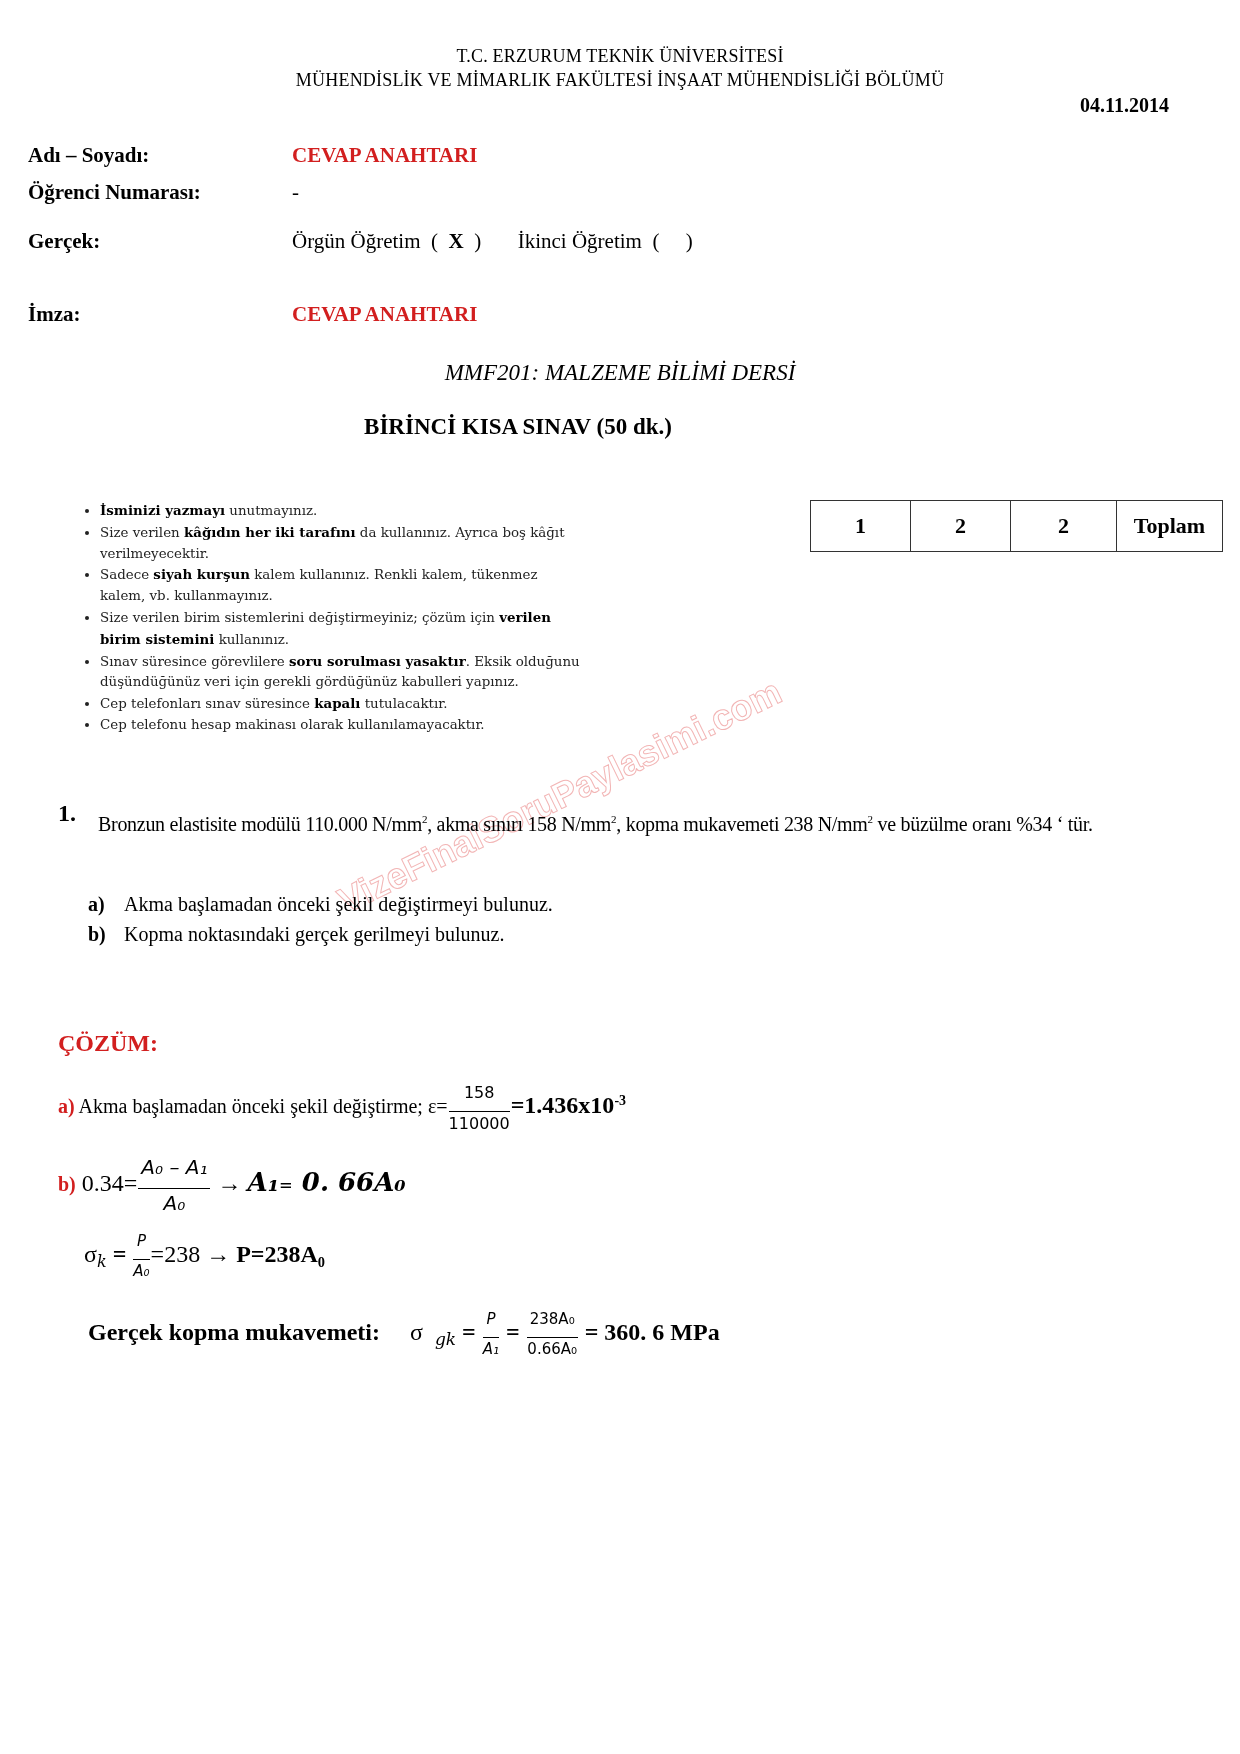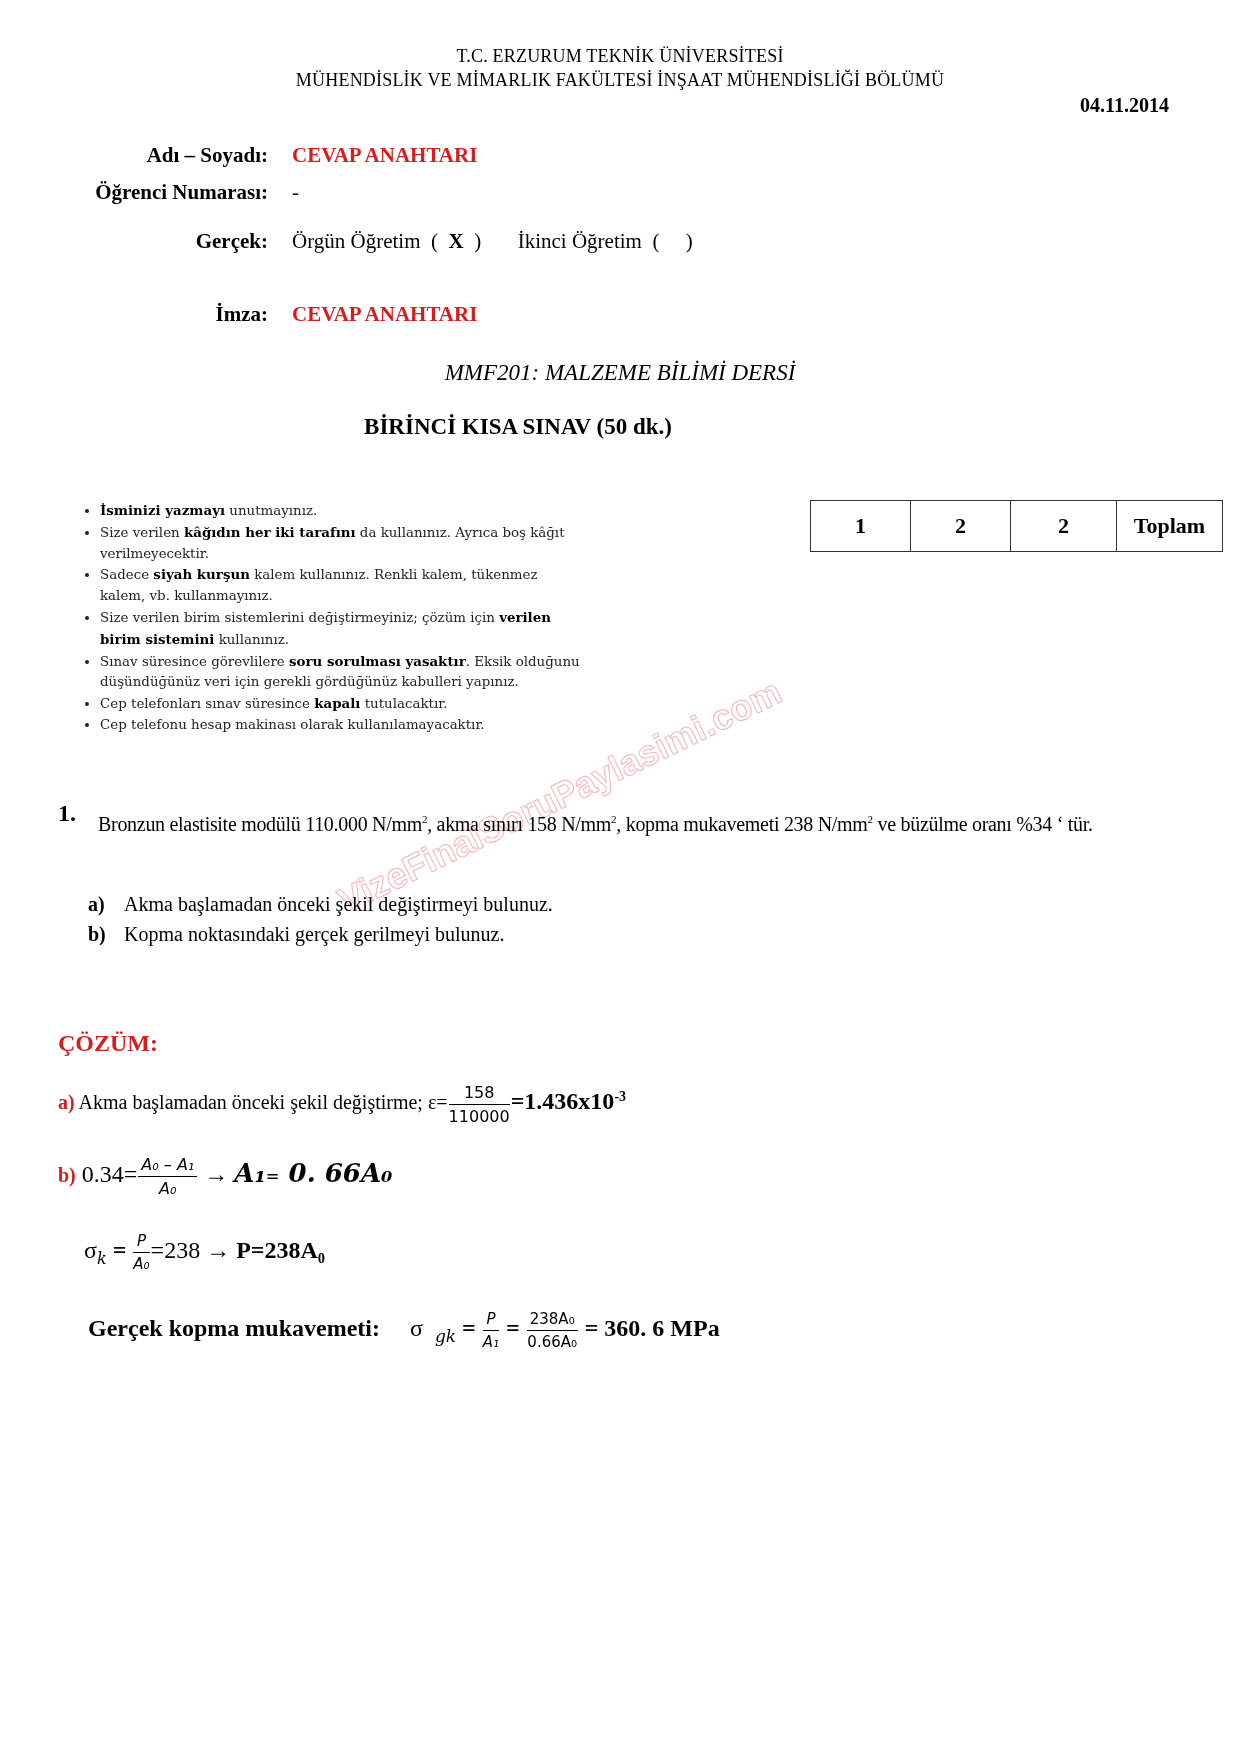--- a/index.html
+++ b/index.html
@@ -4,21 +4,21 @@
 <style>
   html, body { margin: 0; padding: 0; background: #ffffff; }
   body { width: 1240px; height: 1754px; position: relative; overflow: hidden;
          font-family: "Liberation Serif", serif; color: #000; }
   .abs { position: absolute; }
   .red { color: #d21f1f; }
 
   .hdr-line { left: 0; width: 1240px; text-align: center; font-size: 18px; letter-spacing: 0.2px; }
   .date { left: 1080px; top: 94px; font-size: 20px; font-weight: bold; }
 
-  .lbl { font-size: 21px; font-weight: bold; text-align: right; width: 240px; }
+  .lbl { font-size: 21px; font-weight: bold; text-align: left; width: 240px; }
   .val { font-size: 21px; }
   .val.b { font-weight: bold; }
 
   .course { left: 0; width: 1240px; text-align: center; font-size: 23px; font-style: italic; top: 360px; }
   .exam { left: 0; width: 1036px; text-align: center; font-size: 23px; font-weight: bold; top: 414px; }
 
   ul.rules { left: 68px; top: 500px; width: 480px; margin: 0; padding: 0 0 0 32px;
              font-family: "DejaVu Serif", serif; font-size: 13.4px; line-height: 20.8px; color: #222; }
   ul.rules li { margin: 0; padding: 0; }
   ul.rules b { color: #000; }
@@ -35,21 +35,21 @@
   .qnum { left: 58px; top: 800px; font-size: 24px; font-weight: bold; }
   .qtext { left: 98px; top: 804px; width: 1100px; font-size: 20px; line-height: 30px; letter-spacing: -0.3px; }
   .qtext sup { font-size: 11px; }
   .sub { font-size: 20px; }
   .sub .k { font-weight: bold; display: inline-block; width: 36px; }
 
   .cozum { left: 58px; top: 1030px; font-size: 24px; font-weight: bold; }
 
   .frac { display: inline-block; vertical-align: middle; text-align: center; margin: 0 1px; }
   .frac .n, .frac .d { display: block; font-family: "DejaVu Sans", sans-serif; }
-  .frac .n { border-bottom: 1.6px solid #000; padding: 0 3px 2px; }
+  .frac .n { border-bottom: 1.6px solid #000; padding: 0 3px 9px; }
   .frac .d { padding-top: 2px; }
   .cm { font-family: "DejaVu Serif", serif; font-style: italic; }
 
   .watermark { left: 350px; top: 880px; font-family: "Liberation Sans", sans-serif; font-weight: bold; font-size: 36px;
                color: transparent; -webkit-text-stroke: 1px #f0a8a8; transform: rotate(-26deg); transform-origin: left bottom;
                white-space: nowrap; opacity: 0.85; }
 </style>
 </head>
 <body>
 
@@ -114,21 +114,21 @@
 
 <div class="abs cozum red">ÇÖZÜM:</div>
 
 <div class="abs" style="left:58px; top:1083px; font-size:20px; white-space:nowrap;">
   <b class="red">a)</b>
   <span>Akma başlamadan önceki şekil değiştirme; ε=</span><span class="frac" style="font-size:16px;"><span class="n">158</span><span class="d">110000</span></span><b style="font-size:24px;">=1.436x10</b><sup style="font-size:14px;font-weight:bold;">-3</sup>
 </div>
 
 <div class="abs" style="left:58px; top:1155px; font-size:24px; white-space:nowrap;">
   <b class="red" style="font-size:20px;">b)</b>
-  <span>0.34=</span><span class="frac cm" style="font-size:16px;"><span class="n">A₀ – A₁</span><span class="d">A₀</span></span>
+  <span>0.34=</span><span class="frac cm" style="font-size:20px;"><span class="n">A₀ – A₁</span><span class="d">A₀</span></span>
   <span>→</span>
   <b class="cm" style="font-size:26px;margin-top:40px;">A₁₌ 0. 66A₀</b>
 </div>
 
 <div class="abs" style="left:84px; top:1232px; font-size:24px; white-space:nowrap;">
   <span>σ</span><sub class="cm" style="font-size:16px;">k</sub>
   <b>=</b>
   <span class="frac cm" style="font-size:15px;"><span class="n">P</span><span class="d">A₀</span></span><span>=238</span>
   <span>→</span>
   <b>P=238A₀</b>

